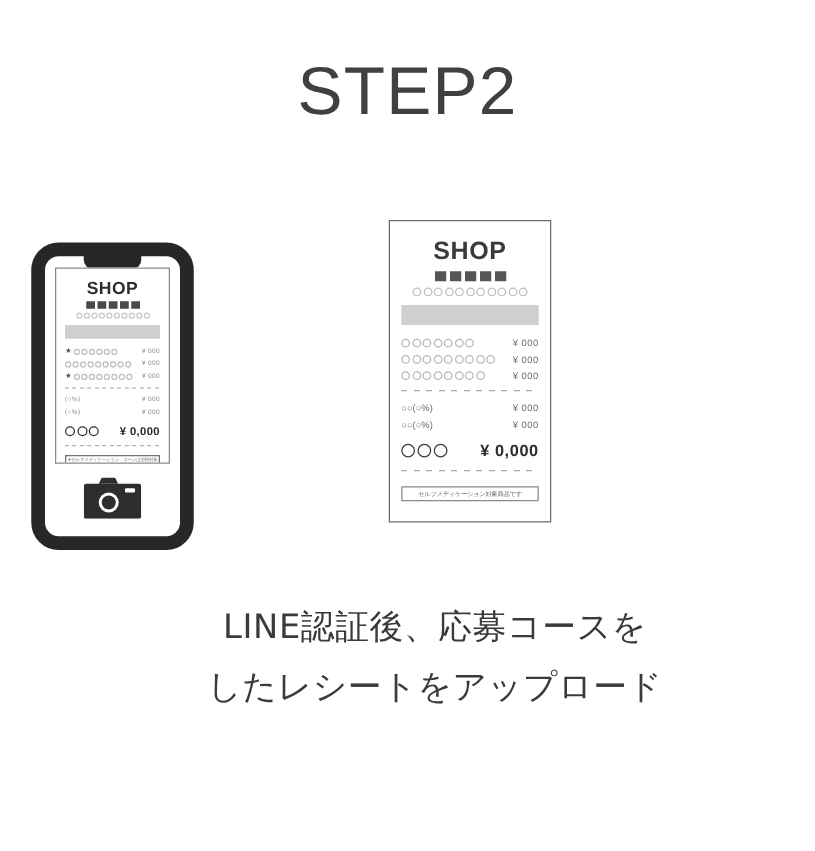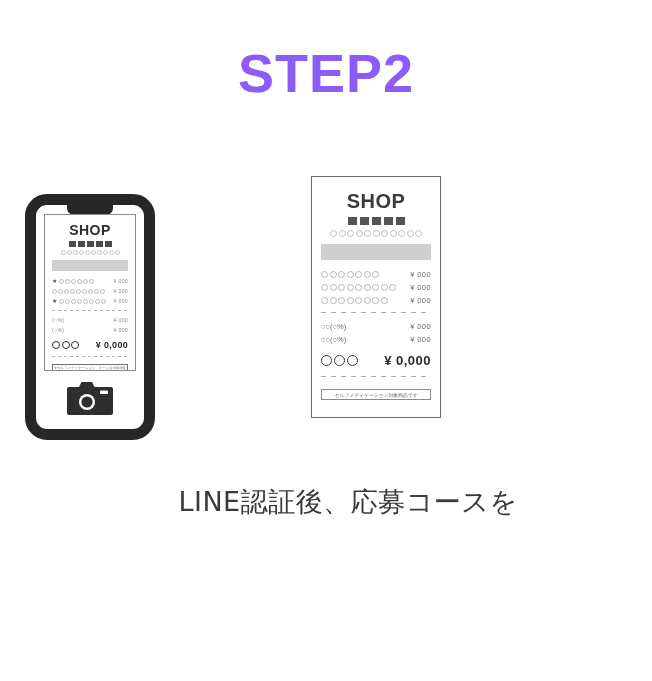--- a/index.html
+++ b/index.html
@@ -10,23 +10,23 @@
     overflow:hidden;
     position:relative;
   }
 
   
   .step-title{
     position:absolute;
     left:0;right:0;top:46px;
     text-align:center;
     font-size:54px;
-    font-weight:bold;
+    font-weight:normal;
     letter-spacing:1px;
-    color:#8b5cf6;
+    color:#404040;
     line-height:1;
   }
 
   
   .illustration{
     position:absolute;
     left:0;top:160px;
     width:616px;height:300px;
   }
 
@@ -375,13 +375,14 @@
         </svg>
       </div>
 
     </div>
   </div>
 
 </div>
 
 <div class="caption">
   <div>LINE認証後、応募コースを</div>
+  <div>したレシートをアップロード</div>
 </div>
 
 </body></html>

